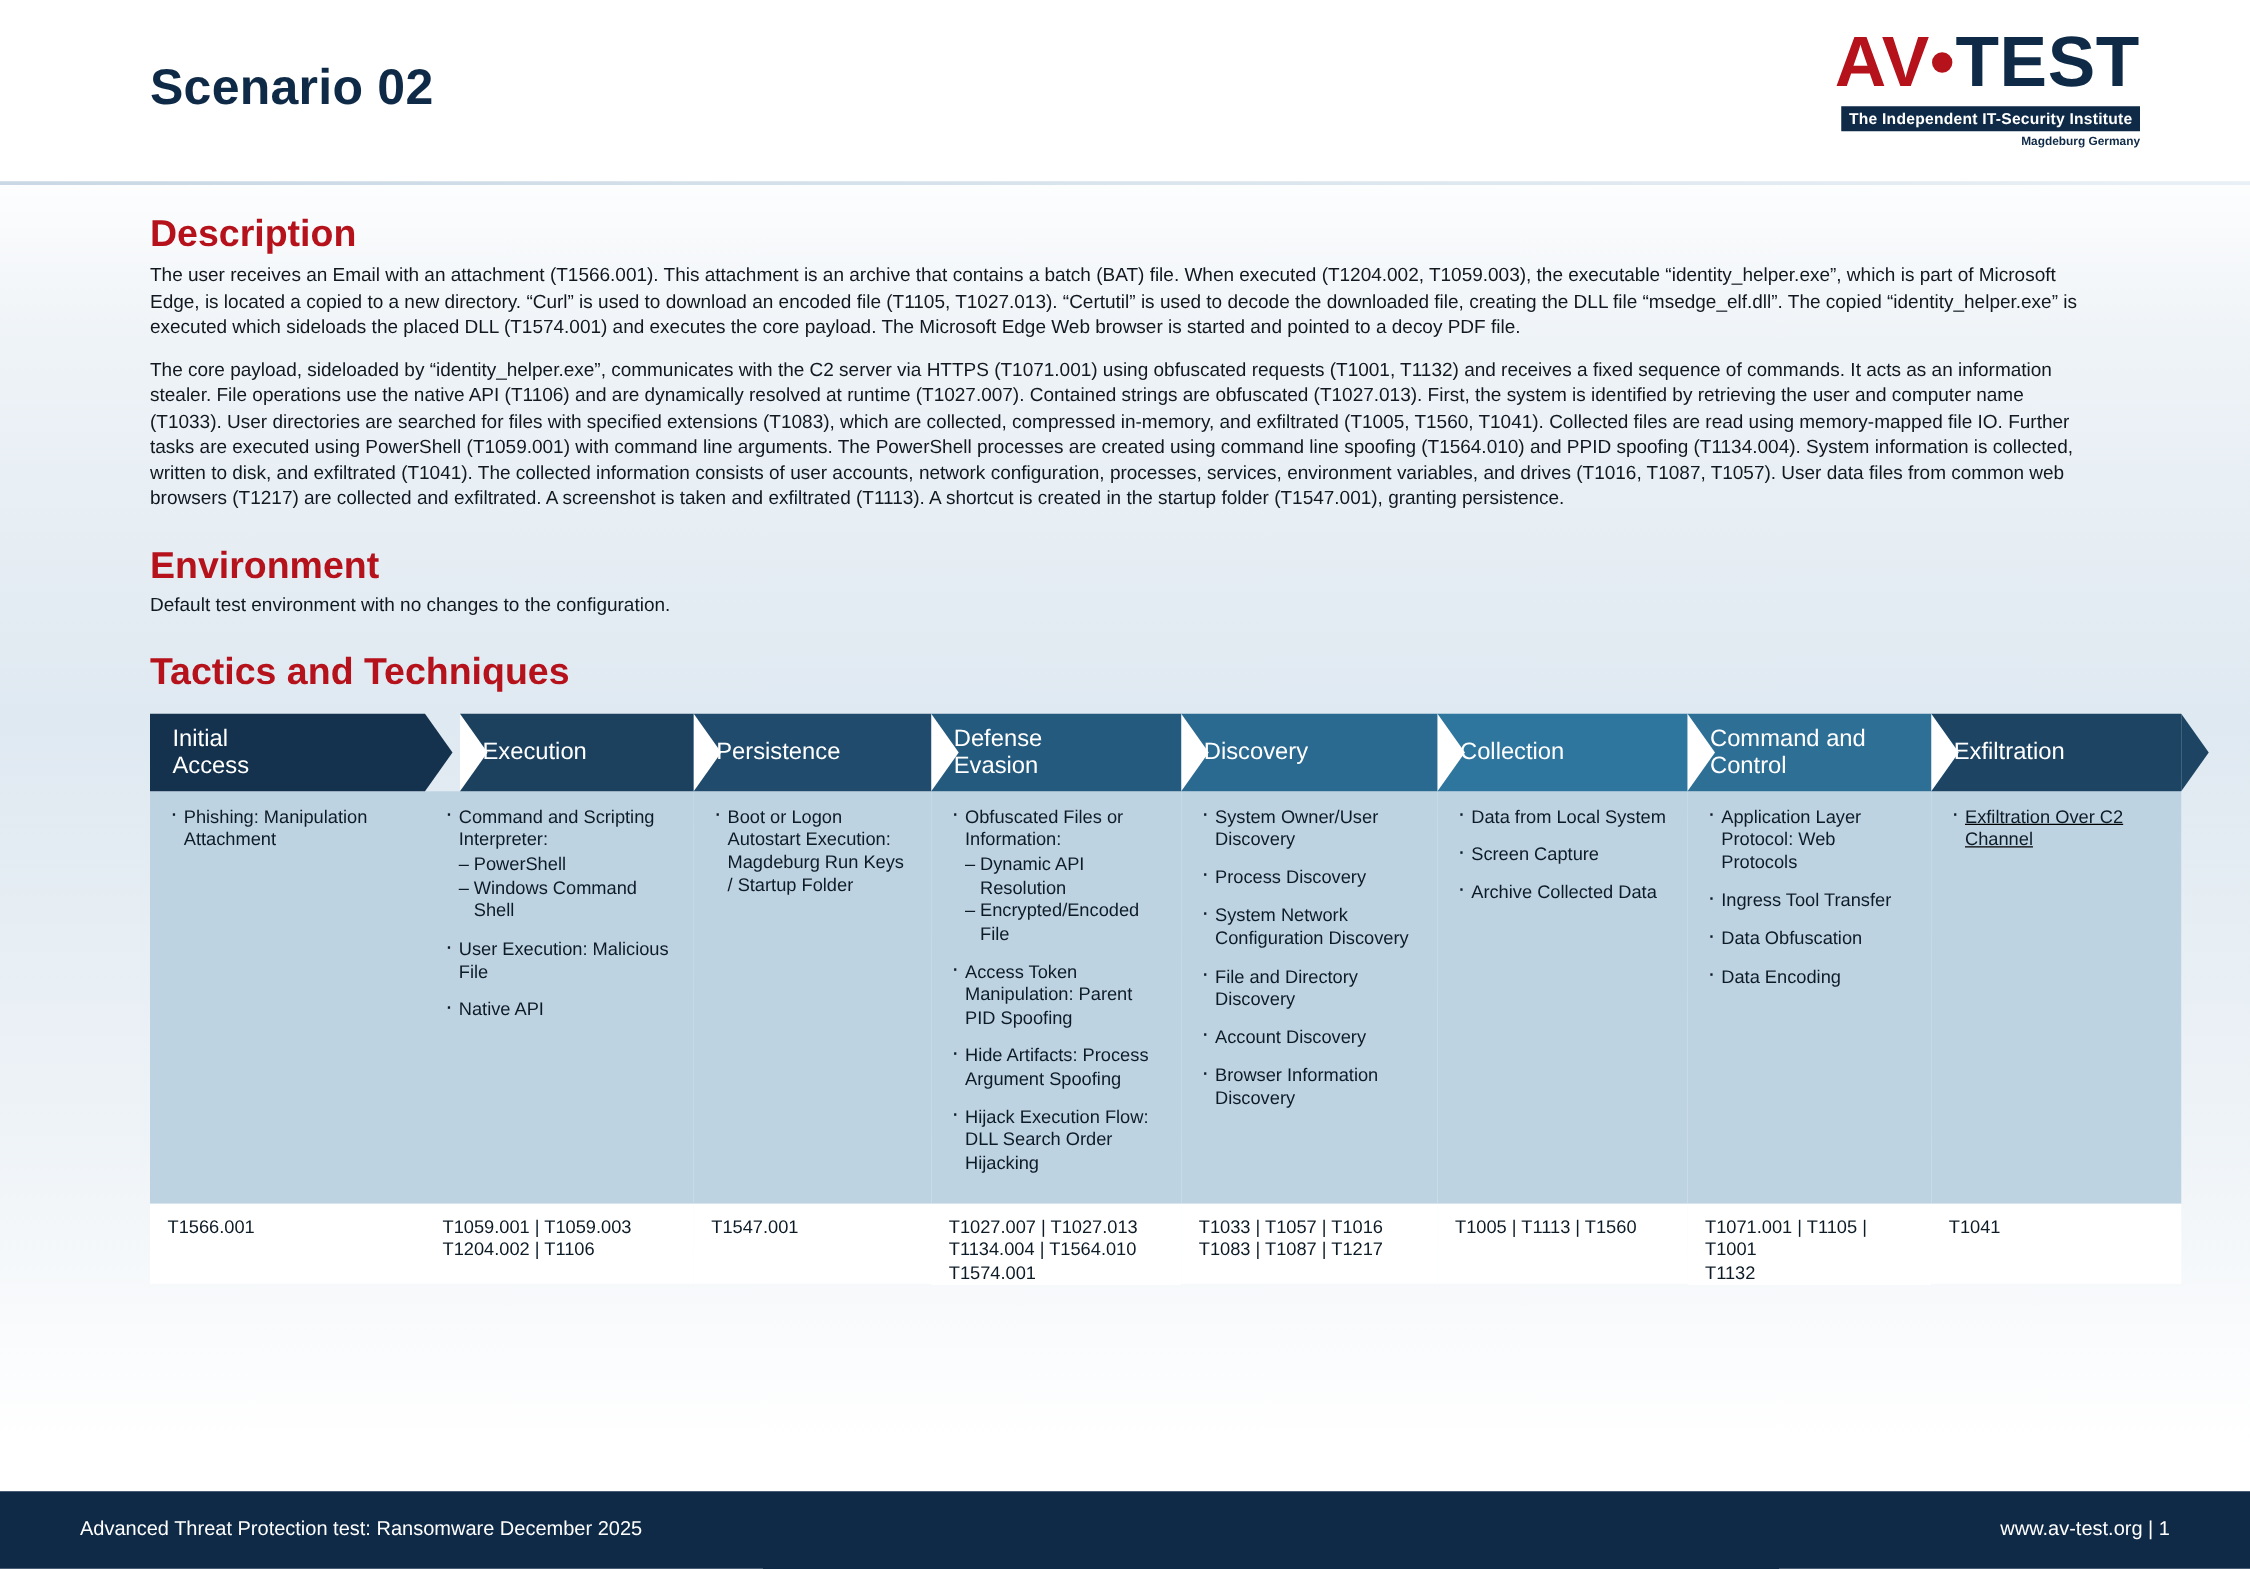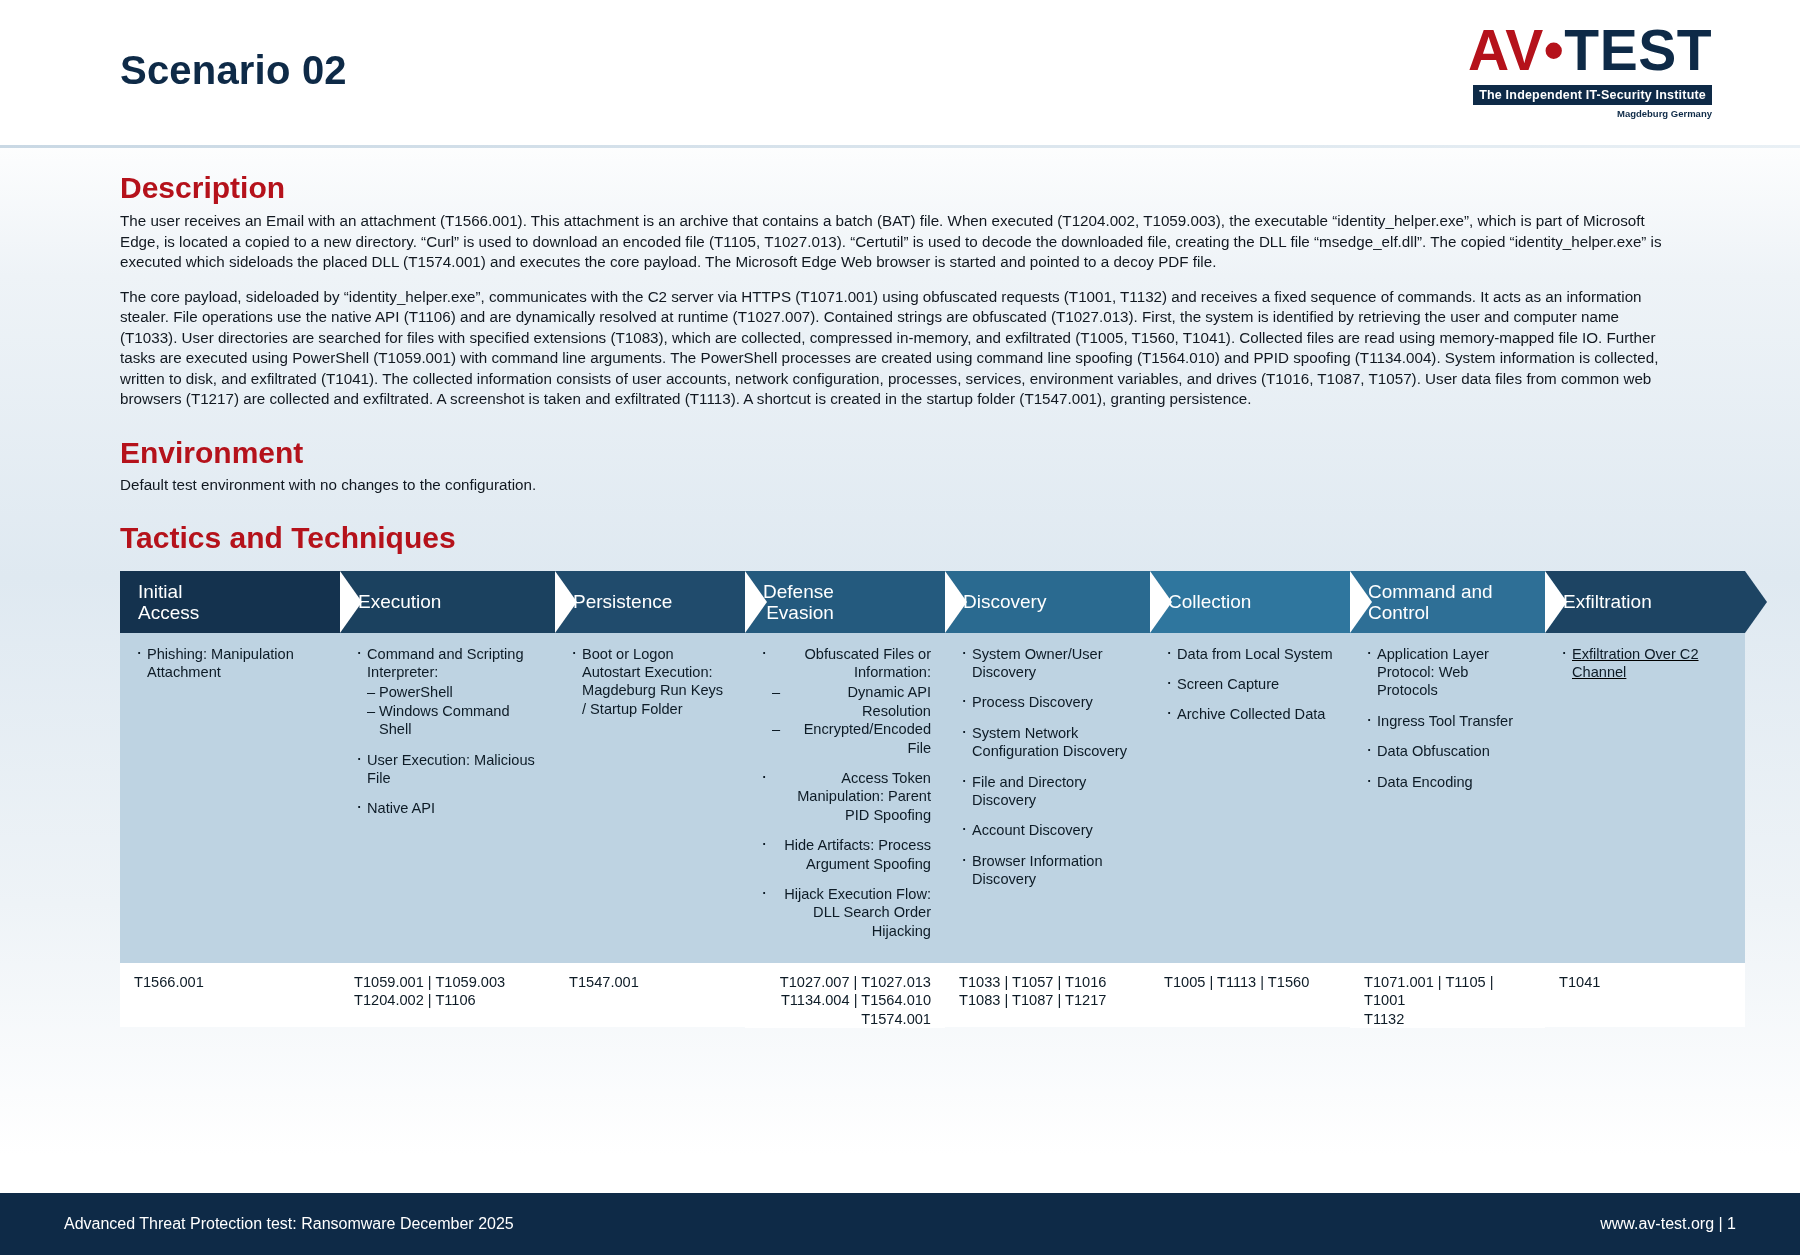--- a/index.html
+++ b/index.html
@@ -148,21 +148,21 @@
           </div>
           <div style="position: absolute; left: 220px; top: 0px; width: 0px; height: 0px; border-top: 31px solid transparent; border-bottom: 31px solid transparent; border-left: 22px solid rgb(20, 50, 78); z-index: 1;"></div>
           <div class="colbody" style="height: 330px;">
             <ul class="tech">
               <li>Phishing: Manipulation Attachment</li>
             </ul>
           </div>
           <div class="ids">T1566.001</div>
         </div>
         <div class="col" style="width: 215px;">
-          <div class="chev notch" style="background: rgb(27, 65, 95); --c: #1b415f;">
+          <div class="chev notch" style="background: rgb(27, 65, 95); margin-left: 28px; --c: #1b415f;">
             <span class="chev-label">Execution</span>
           </div>
           <div style="position: absolute; left: 215px; top: 0px; width: 0px; height: 0px; border-top: 31px solid transparent; border-bottom: 31px solid transparent; border-left: 22px solid rgb(27, 65, 95); z-index: 1;"></div>
           <div class="colbody" style="height: 330px;">
             <ul class="tech">
               <li>Command and Scripting Interpreter:<ul class="sub">
                   <li>PowerShell</li>
                   <li>Windows Command Shell</li>
                 </ul></li>
               <li>User Execution: Malicious File</li>
@@ -177,21 +177,21 @@
             <span class="chev-label">Persistence</span>
           </div>
           <div style="position: absolute; left: 190px; top: 0px; width: 0px; height: 0px; border-top: 31px solid transparent; border-bottom: 31px solid transparent; border-left: 22px solid rgb(32, 75, 108); z-index: 1;"></div>
           <div class="colbody" style="height: 330px;">
             <ul class="tech">
               <li>Boot or Logon Autostart Execution: Magdeburg Run Keys / Startup Folder</li>
             </ul>
           </div>
           <div class="ids">T1547.001</div>
         </div>
-        <div class="col" style="width: 200px; text-align: right;">
+        <div class="col" style="width: 200px;">
           <div class="chev notch" style="background: rgb(36, 90, 126); --c: #245a7e;">
             <span class="chev-label">Defense
 Evasion</span>
           </div>
           <div style="position: absolute; left: 200px; top: 0px; width: 0px; height: 0px; border-top: 31px solid transparent; border-bottom: 31px solid transparent; border-left: 22px solid rgb(36, 90, 126); z-index: 1;"></div>
           <div class="colbody" style="height: 330px;">
             <ul class="tech">
               <li>Obfuscated Files or Information:<ul class="sub">
                   <li>Dynamic API Resolution</li>
                   <li>Encrypted/Encoded File</li>

